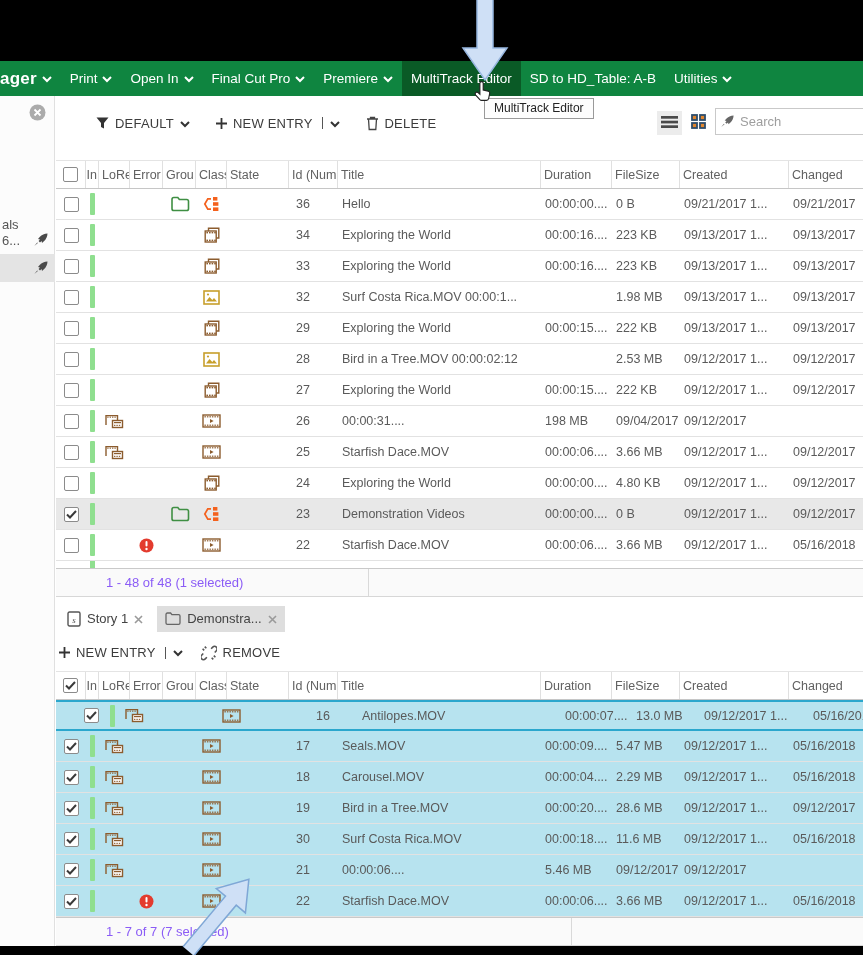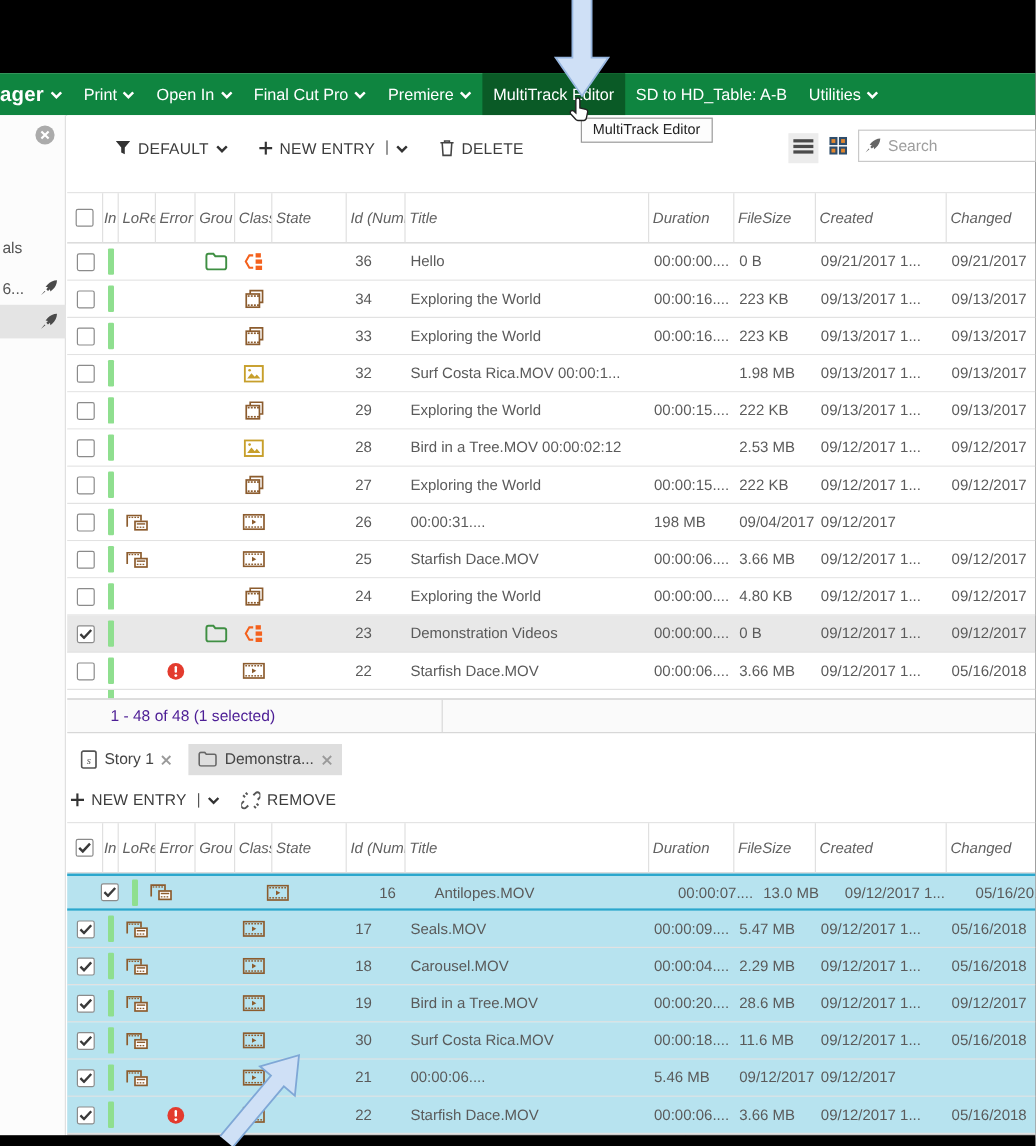--- a/index.html
+++ b/index.html
@@ -58,22 +58,22 @@
   .view-toggle { position:absolute; right:153px; top:14px; display:flex; align-items:center; gap:5px; }
   .vt-btn { padding:4px 4px 2px 4px; cursor:pointer; }
   .vt-btn.active { background:#ececec; }
   .searchbox { position:absolute; right:-4px; top:12px; width:152px; height:27px; background:#fff;
                border:1px solid #c9c9c9; display:flex; align-items:center; padding:0 4px; }
   .searchbox input { border:none; outline:none; width:110px; font-size:13px; color:#444;
                      font-family:"Liberation Sans",sans-serif; margin-left:5px; background:transparent; }
   .searchbox input::placeholder { color:#9e9e9e; }
 
   
-  .thead { display:grid; grid-template-columns:var(--cols); height:43px; align-items:center;
-           border-top:1px solid #e4e4e4; border-bottom:1px solid #c6c6c6; margin-top:10px;font-style:italic; }
+  .thead { display:grid; grid-template-columns:var(--cols); height:29px; align-items:center;
+           border-top:1px solid #e4e4e4; border-bottom:1px solid #c6c6c6; margin-top:10px; }
   .thead .th { font-size:12.5px; color:#616161; padding-left:3px; height:100%; display:flex;
                align-items:center; border-right:1px solid #e0e0e0; overflow:hidden; white-space:nowrap; }
   .thead .th.c-cb { justify-content:center; padding:0; }
   .thead .th.c-in { justify-content:flex-end; padding:0 1px 0 0; }
   .thead .th:last-child { border-right:none; }
 
   .trow { display:grid; grid-template-columns:var(--cols); height:31px; align-items:center;
           border-bottom:1px solid #e2e2e2; background:#fff; }
   .trow.gray { background:var(--c-row_selected_gray,#e8e8e8); }
   .trow.cyan { background:var(--c-selection_cyan,#b7e3ef); }
@@ -88,21 +88,21 @@
   .td.c-title { padding-left:4px; }
   .td.c-txt { padding-left:4px; }
   .inbar { width:5px; height:22px; background:var(--c-in_marker_green,#8fdf8f); border-radius:1px; }
 
   .checkbox { width:15px; height:15px; border:1px solid #8b8b8b; border-radius:2px; background:#fff;
               display:inline-flex; align-items:center; justify-content:center; cursor:pointer; }
 
   
   .statusbar { position:relative; height:29px; background:#fafafa; border-top:1px solid #c9c9c9;
                border-bottom:1px solid #d7d7d7; display:flex; align-items:center;
-               font-size:13px; color:#4c1d95; padding-left:36px; }
+               font-size:13px; color:#8b5cf6; padding-left:50px; }
   .statusbar .vsep { position:absolute; top:0; bottom:0; width:1px; background:#d9d9d9; }
 
   .gap6 { height:6px; }
 
   
   .tabbar { height:31px; display:flex; align-items:center; padding-left:3px; gap:6px; }
   .tab { display:inline-flex; align-items:center; gap:6px; height:26px; padding:0 8px;
          font-size:13px; color:#444; cursor:pointer; white-space:nowrap; }
   .tab.active { background:#dedede; }
   .tab .x { display:inline-flex; margin-top:1px; cursor:pointer; }
@@ -195,21 +195,21 @@
       </svg>
   </div>
 
   <div class="sidebar" id="sidebar">
     <span class="sb-close icon">
       <svg width="17" height="17" viewBox="0 0 17 17">
           <circle cx="8.5" cy="8.5" r="8" fill="#ababab"></circle>
           <path d="M5.5 5.5l6 6M11.5 5.5l-6 6" stroke="#fff" stroke-width="1.8"></path>
         </svg>
     </span>
-  <div class="sb-item" style="top: 96px; align-items: center;">
+  <div class="sb-item" style="top: 114px; align-items: center;">
         <span class="lbl">als</span>
       </div>
       <div class="sb-item" style="top: 130px;">
         <span class="lbl">6...</span>
         <span class="rocket icon">
           <svg width="16" height="16" viewBox="0 0 16 16">
             <g fill="#4a4a4a">
               <path d="M14.5 1.5c-3 .1-5.8 1.4-7.8 3.6L5 7l2 .4L5.6 9 7 10.4 8.6 9l.4 2 1.9-1.7c2.2-2 3.5-4.8 3.6-7.8z"></path>
               <path d="M4.2 10.4l-2.9 3.5 3.5-2.9z"></path>
             </g>

